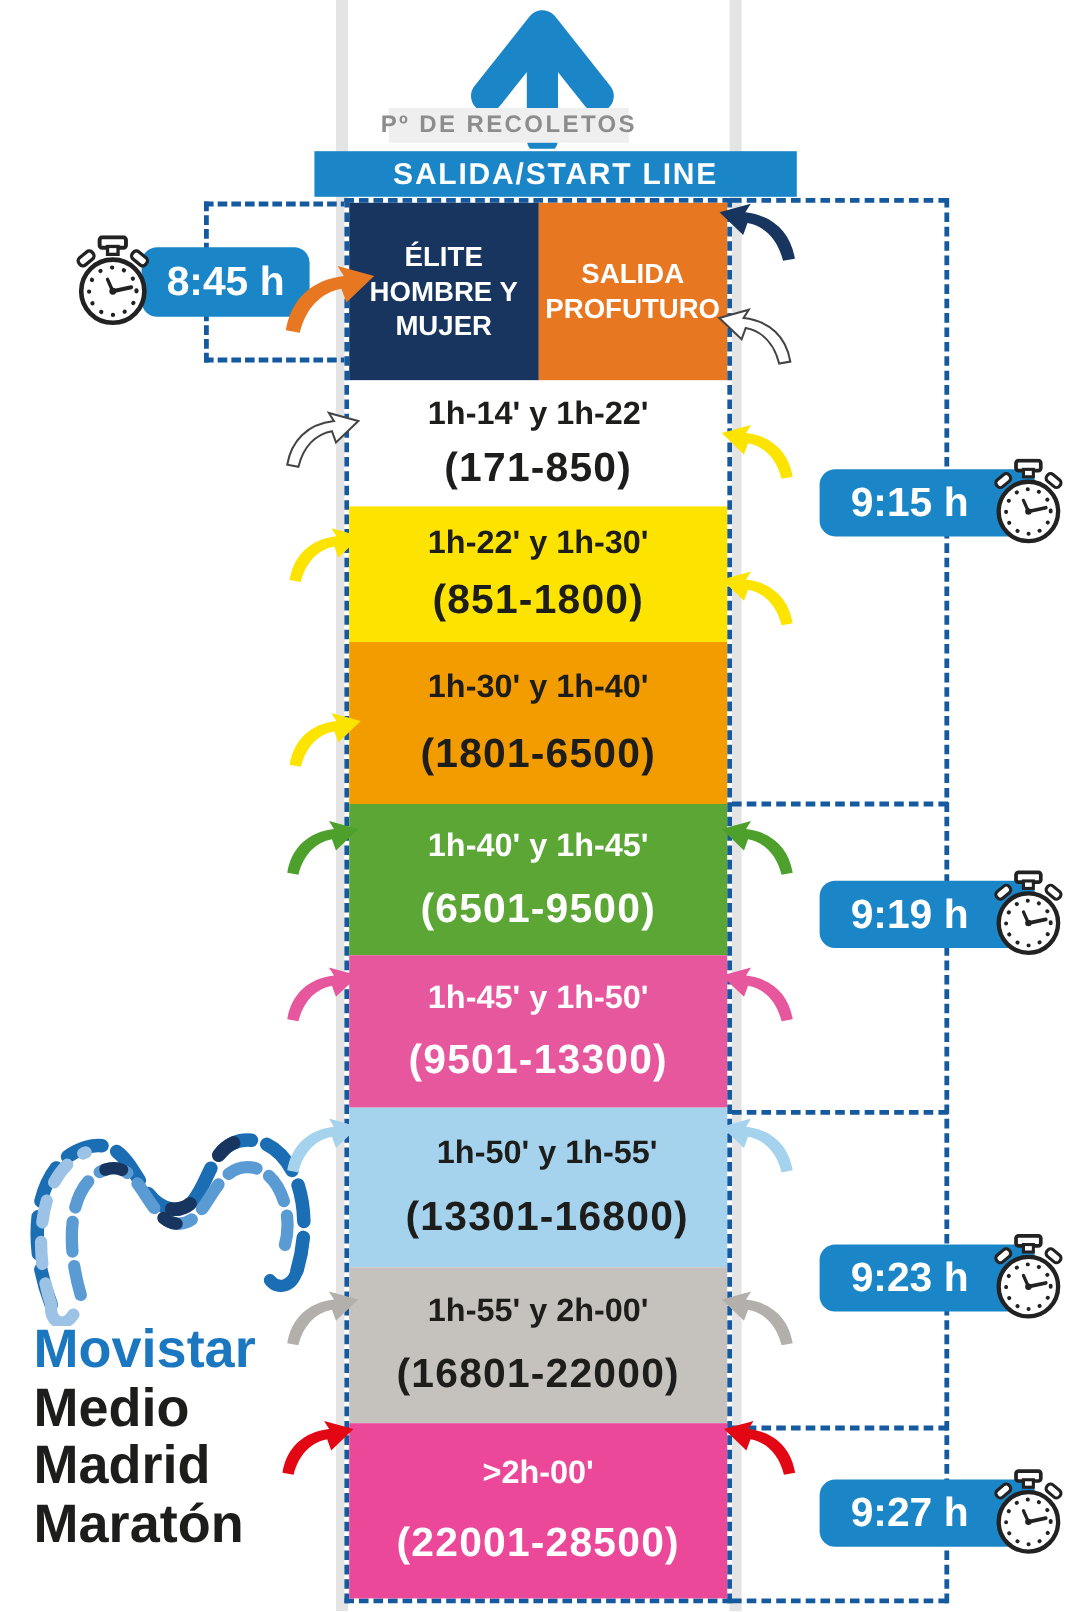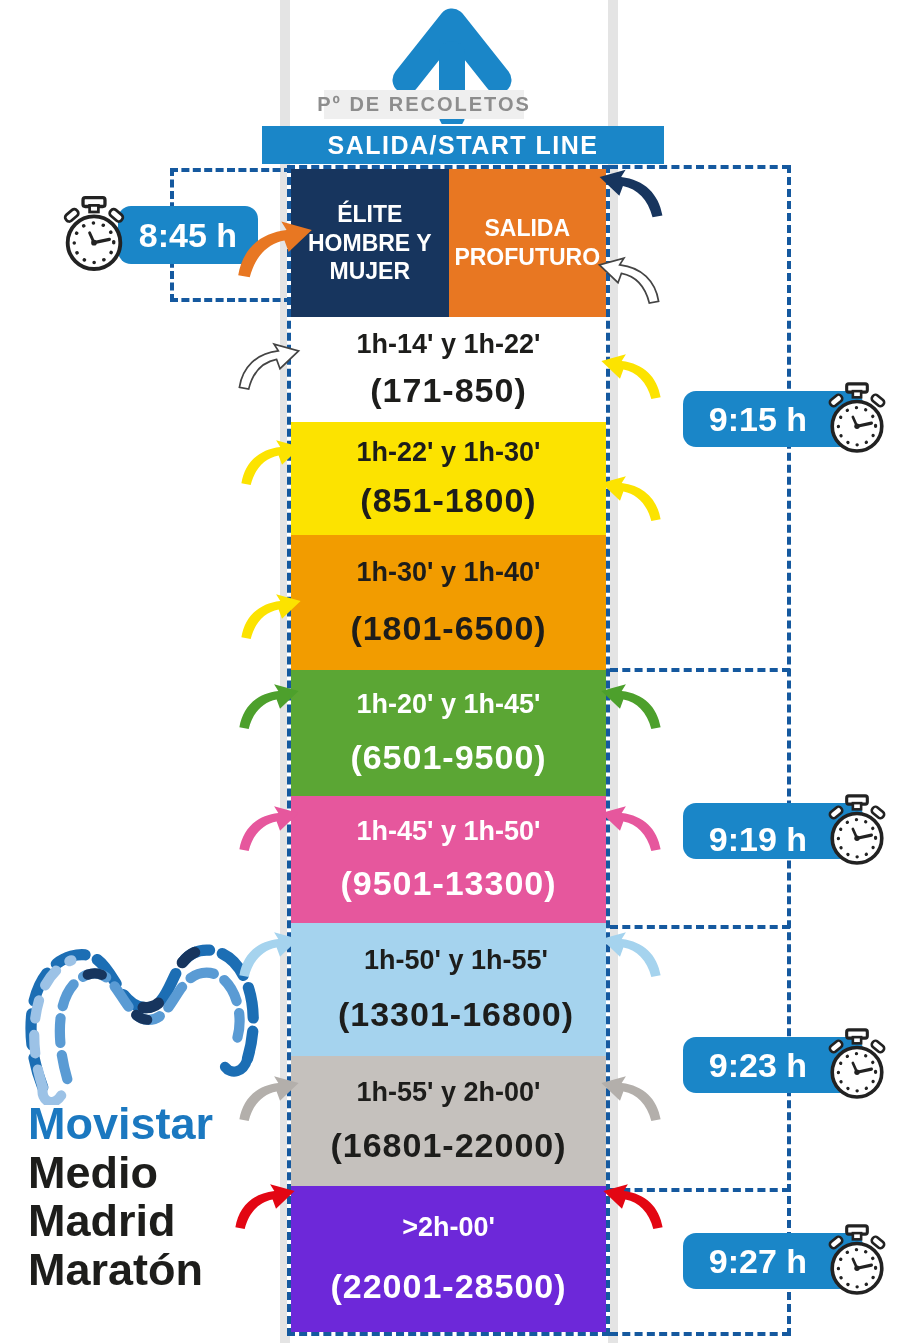--- a/index.html
+++ b/index.html
@@ -69,21 +69,21 @@
   
   .badge{
     position:absolute;z-index:4;background:#1a86c8;border-radius:13px;
     display:flex;align-items:center;justify-content:center;
     color:#ffffff;font-weight:bold;font-size:34px;white-space:nowrap;
   }
   .badge .sw{position:absolute;}
   #badge-845{left:118px;top:206px;width:140px;height:58px;}
   #badge-845 .sw{left:-58px;top:-10px;}
   #badge-915{left:683px;top:391px;width:180px;height:56px;padding-right:30px;box-sizing:border-box;}
-  #badge-919{left:683px;top:803px;width:180px;height:56px;padding-right:30px;box-sizing:border-box;align-items:flex-end;}
+  #badge-919{left:683px;top:734px;width:180px;height:56px;padding-right:30px;box-sizing:border-box;}
   #badge-923{left:683px;top:1037px;width:180px;height:56px;padding-right:30px;box-sizing:border-box;align-items:center;}
   #badge-927{left:683px;top:1233px;width:180px;height:56px;padding-right:30px;box-sizing:border-box;}
   .badge.right .sw{right:-26px;top:-9px;}
 
   
   .swoosh{position:absolute;z-index:5;}
   .swoosh.flip{transform:scaleX(-1);}
 
   
   #m-logo{position:absolute;left:12px;top:915px;z-index:3;}
@@ -144,36 +144,36 @@
       </div>
       <div class="corral" style="background: rgb(252, 227, 0); color: rgb(29, 29, 27);">
         <div class="corral-time">1h-22' y 1h-30'</div>
         <div class="corral-bibs">(851-1800)</div>
       </div>
       <div class="corral" style="background: rgb(242, 156, 0); color: rgb(29, 29, 27);">
         <div class="corral-time">1h-30' y 1h-40'</div>
         <div class="corral-bibs">(1801-6500)</div>
       </div>
       <div class="corral" style="background: rgb(91, 166, 52); color: rgb(255, 255, 255);">
-        <div class="corral-time">1h-20' y 1h-45'</div>
+        <div class="corral-time">1h-40' y 1h-45'</div>
         <div class="corral-bibs">(6501-9500)</div>
       </div>
       <div class="corral" style="background: rgb(230, 87, 157); color: rgb(255, 255, 255);">
         <div class="corral-time">1h-45' y 1h-50'</div>
         <div class="corral-bibs">(9501-13300)</div>
       </div>
       <div class="corral" style="background: rgb(165, 211, 238); color: rgb(29, 29, 27);">
         <div class="corral-time">1h-50' y 1h-55'</div>
         <div class="corral-bibs">(13301-16800)</div>
       </div>
       <div class="corral" style="background: rgb(197, 193, 189); color: rgb(29, 29, 27);">
         <div class="corral-time">1h-55' y 2h-00'</div>
         <div class="corral-bibs">(16801-22000)</div>
       </div>
-      <div class="corral" style="background: #6d28d9; color: rgb(255, 255, 255);">
+      <div class="corral" style="background: #ec4899; color: rgb(255, 255, 255);">
         <div class="corral-time">&gt;2h-00'</div>
         <div class="corral-bibs">(22001-28500)</div>
       </div>
     </div>
   </div>
 
   <div id="badge-845" class="badge">
     <svg class="sw" width="68" height="78" viewBox="0 0 62 68">
         <use href="#stopwatch"></use>
       </svg>

